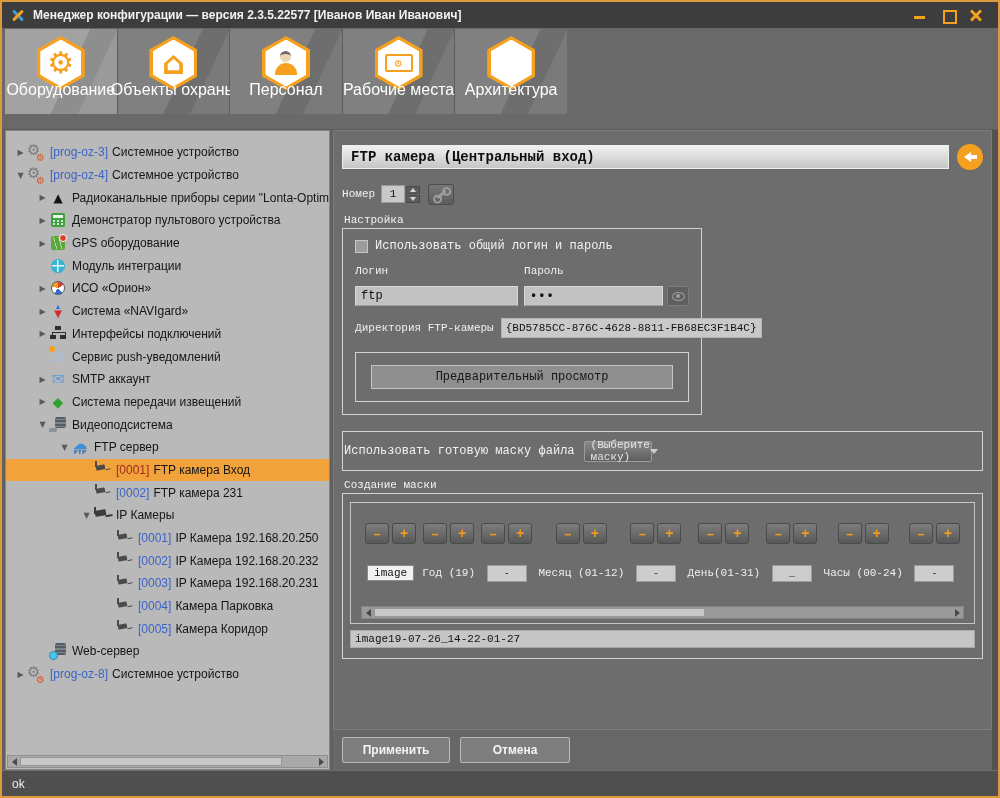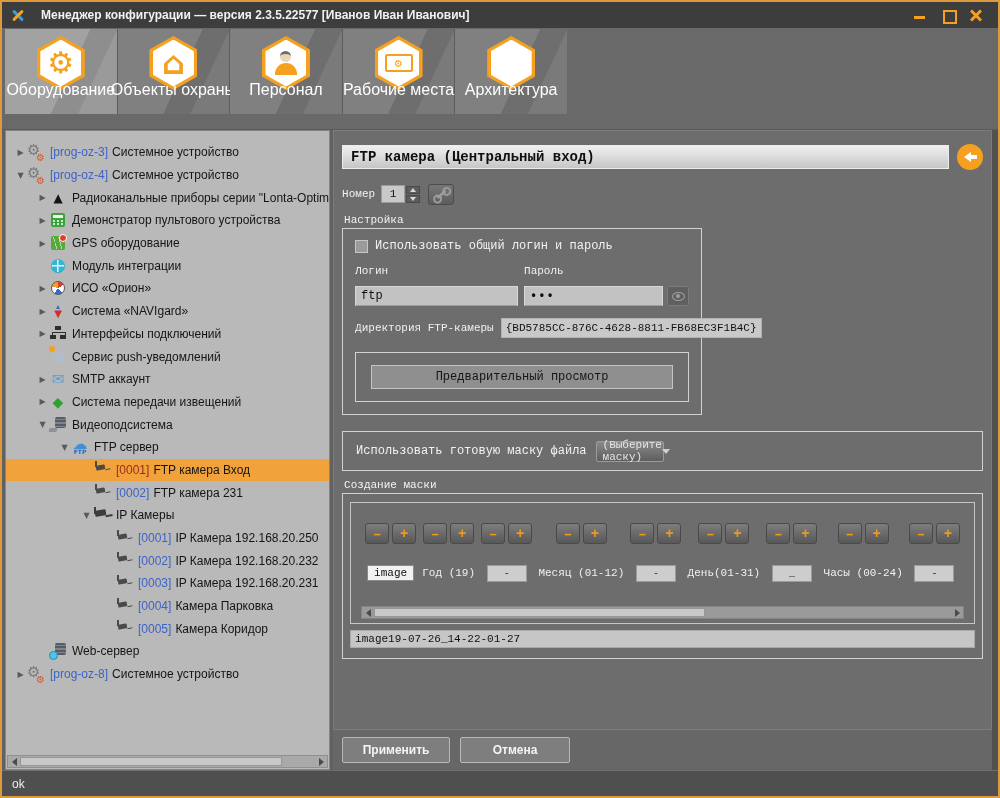--- a/index.html
+++ b/index.html
@@ -7,21 +7,21 @@
   body { font-family: "Liberation Sans", "DejaVu Sans", sans-serif; }
 
   .window { width:1000px; height:798px; border:2px solid #dd9a3d; background:#696969;
             display:flex; flex-direction:column; overflow:hidden; }
 
   
   .titlebar { flex:0 0 26px; background:#3d3d3d; display:flex; align-items:center; padding:0 8px; gap:7px; }
   .app-icon { width:16px; height:16px; position:relative; flex:0 0 16px; }
   .app-icon .bar1 { position:absolute; left:1px; top:7px; width:14px; height:3px; background:#3a9ede; border-radius:2px; transform:rotate(45deg); }
   .app-icon .bar2 { position:absolute; left:1px; top:7px; width:14px; height:3px; background:#f5a11f; border-radius:2px; transform:rotate(-45deg); }
-  .title-text { color:#f2f2f2; font-size:12px; font-weight:bold; white-space:nowrap;margin-left:8px; }
+  .title-text { color:#f2f2f2; font-size:12px; font-weight:bold; white-space:nowrap; }
   .win-controls { margin-left:auto; display:flex; gap:16px; align-items:center; padding-right:8px; }
   .win-btn { width:12px; height:10px; position:relative; cursor:default; }
   .wb-min::after { content:""; position:absolute; left:0; bottom:1px; width:11px; height:3px; background:#f5a11f; }
   .wb-max::after { content:""; position:absolute; left:1px; top:0; width:10px; height:10px; border:2px solid #f5a11f; }
   .wb-close::before, .wb-close::after { content:""; position:absolute; left:-1px; top:4px; width:14px; height:3px; background:#f5a11f; }
   .wb-close::before { transform:rotate(45deg); }
   .wb-close::after { transform:rotate(-45deg); }
 
   
   .ribbon { flex:0 0 102px; background:#696969; padding:1px 0 0 3px; border-bottom:1px solid #5a5a5a; }
@@ -157,21 +157,21 @@
   .eye { width:13px; height:9px; border:1px solid #9f9f9f; border-radius:50%; position:relative; }
   .eye::after { content:""; position:absolute; width:4px; height:4px; border-radius:50%; background:#9f9f9f; left:3.5px; top:1.5px; }
   .dir-row { display:flex; align-items:center; margin-top:12px; gap:7px; }
   .dir-label { font-size:11px; color:#f0f0f0; white-space:nowrap; }
   .dir-input { flex:1; height:20px; background:#c9c9c9; border:1px solid #b2b2b2; font-size:11px; color:#111;
                display:flex; align-items:center; padding:0 4px; white-space:nowrap; }
   .preview-panel { margin-top:14px; border:1px solid #d2d2d2; padding:12px 15px;text-align:center; }
   .preview-btn { height:24px; background:#8f8f8f; border:1px solid #c4c4c4; font-size:12px; color:#161616;
                  display:flex; align-items:center; justify-content:center; }
 
-  .mask-select-panel { margin-top:16px; height:40px; display:flex; align-items:center; padding:0 13px; gap:9px; }
+  .mask-select-panel { margin-top:16px; height:40px; display:flex; align-items:center; padding:0 1px; gap:9px; }
   .msp-label { font-size:12px; color:#f2f2f2; }
   .dropdown { width:68px; height:21px; background:linear-gradient(#898989,#5e5e5e); border:1px solid #9b9b9b; border-radius:2px;
               display:flex; align-items:center; justify-content:space-between; padding:0 6px; font-size:11px; color:#e6e6e6; }
   .dd-arrow { border-left:4px solid transparent; border-right:4px solid transparent; border-top:5px solid #cfcfcf; }
 
   .mask-group { padding:8px 7px 10px; }
   .mask-inner { border:1px solid #c6c6c6; padding:20px 10px 4px; }
   .mask-cols { display:flex; justify-content:space-between; padding:0 4px; }
   .mcol { display:flex; flex-direction:column; align-items:center; }
   .pair { display:flex; gap:3px; }

